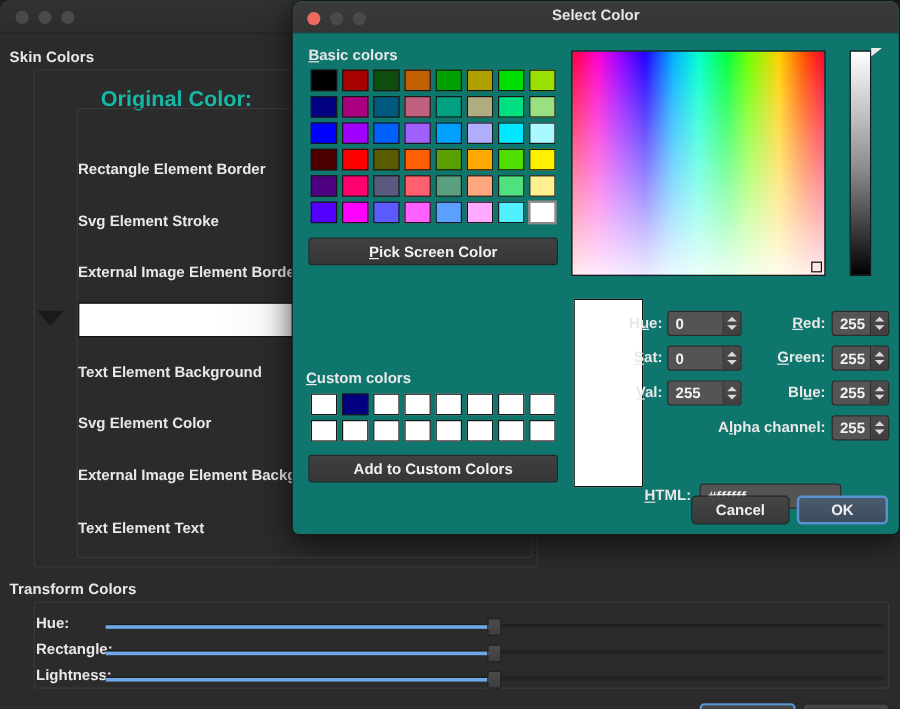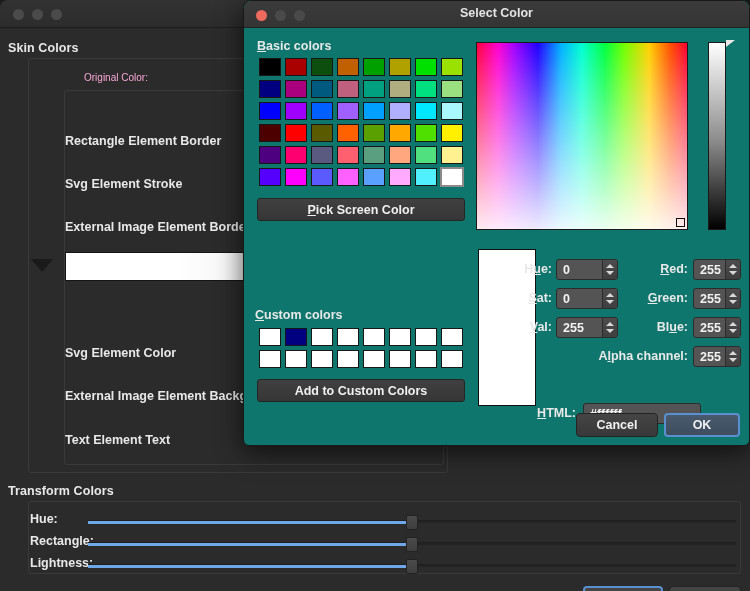--- a/index.html
+++ b/index.html
@@ -54,21 +54,21 @@
     position: absolute;
     border: 1px solid #3a3a3a;
     border-radius: 3px;
   }
 
   
   #skin-title { left: 8px; top: 13px; }
   #skin-box { left: 28px; top: 30px; width: 420px; height: 415px; }
   #original-color-label {
     position: absolute; left: 84px; top: 44px;
-    color: #f9a8d4; font-size: 10px; font-weight: normal;
+    color: #14b8a6; font-size: 18px; font-weight: bold;
   }
   #inner-box { position: absolute; left: 64px; top: 62px; width: 380px; height: 375px; }
 
   .elem-label {
     position: absolute;
     color: #e8e8e8;
     font-size: 12.5px;
     font-weight: bold;
     white-space: nowrap;
   }
@@ -346,20 +346,21 @@
     <div id="original-color-label">Original Color:</div>
     <div class="grp-box" id="inner-box"></div>
 
     <div class="elem-label" id="lbl-0">Rectangle Element Border</div>
     <div class="elem-label" id="lbl-1">Svg Element Stroke</div>
     <div class="elem-label" id="lbl-2">External Image Element Border</div>
 
     <div id="combo-arrow"></div>
     <div id="color-swatch-row"></div>
 
+    <div class="elem-label" id="lbl-3">Text Element Background</div>
     <div class="elem-label" id="lbl-4">Svg Element Color</div>
     <div class="elem-label" id="lbl-5">External Image Element Backgro</div>
     <div class="elem-label" id="lbl-6">Text Element Text</div>
 
     <div class="grp-title" id="transform-title">Transform Colors</div>
     <div class="grp-box" id="transform-box"></div>
 
     <div class="slider-label" id="sl-lbl-0">Hue:</div>
     <div class="slider-track" id="sl-0">
       <div class="slider-fill" style="width:324px"></div>

